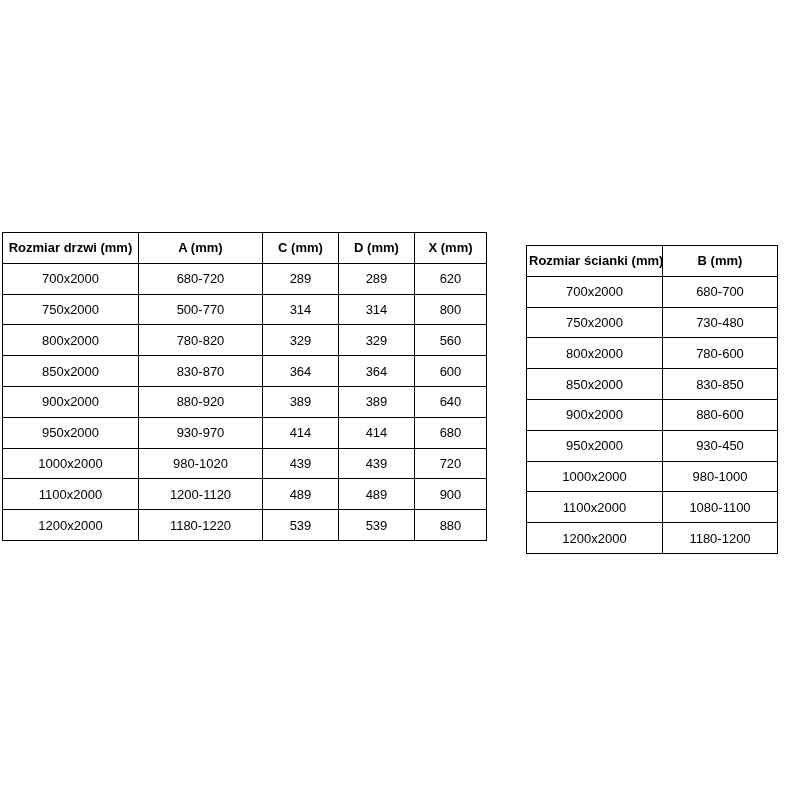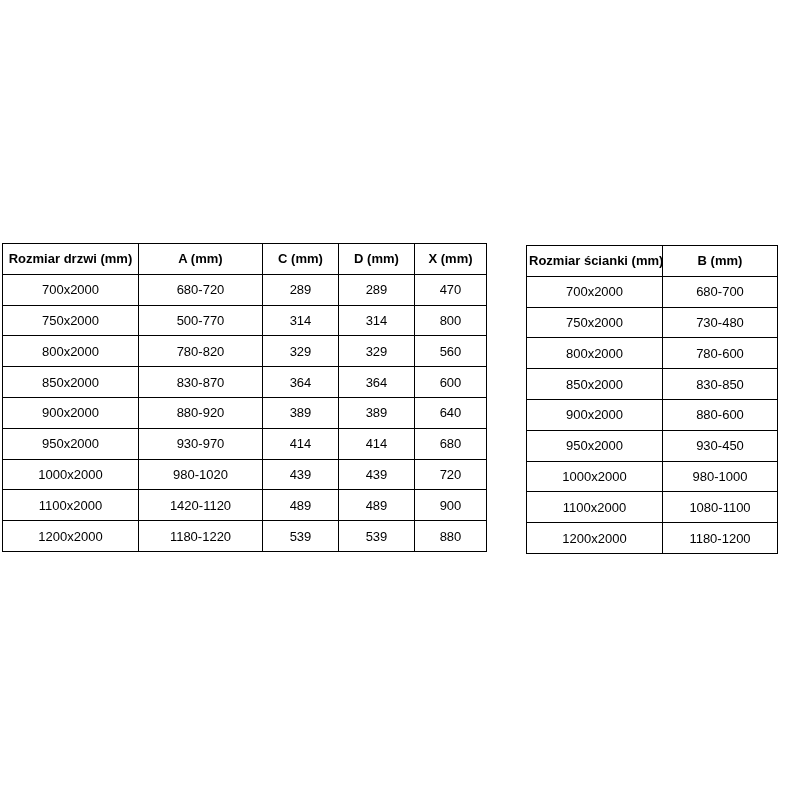--- a/index.html
+++ b/index.html
@@ -36,21 +36,21 @@
     white-space: nowrap;
   }
   table.spec th {
     font-weight: bold;
   }
   table.spec td {
     font-weight: normal;
   }
   #doors-table {
     left: 2px;
-    top: 243px;
+    top: 232px;
     width: 484px;
   }
   #walls-table {
     left: 526px;
     top: 245px;
     width: 251px;
   }
 </style>
 </head>
 <body>
@@ -73,21 +73,21 @@
           <th>D (mm)</th>
           <th>X (mm)</th>
         </tr>
     </thead>
     <tbody>
         <tr>
           <td>700x2000</td>
           <td>680-720</td>
           <td>289</td>
           <td>289</td>
-          <td>470</td>
+          <td>620</td>
         </tr>
         <tr>
           <td>750x2000</td>
           <td>500-770</td>
           <td>314</td>
           <td>314</td>
           <td>800</td>
         </tr>
         <tr>
           <td>800x2000</td>
@@ -119,21 +119,21 @@
         </tr>
         <tr>
           <td>1000x2000</td>
           <td>980-1020</td>
           <td>439</td>
           <td>439</td>
           <td>720</td>
         </tr>
         <tr>
           <td>1100x2000</td>
-          <td>1420-1120</td>
+          <td>1200-1120</td>
           <td>489</td>
           <td>489</td>
           <td>900</td>
         </tr>
         <tr>
           <td>1200x2000</td>
           <td>1180-1220</td>
           <td>539</td>
           <td>539</td>
           <td>880</td>

